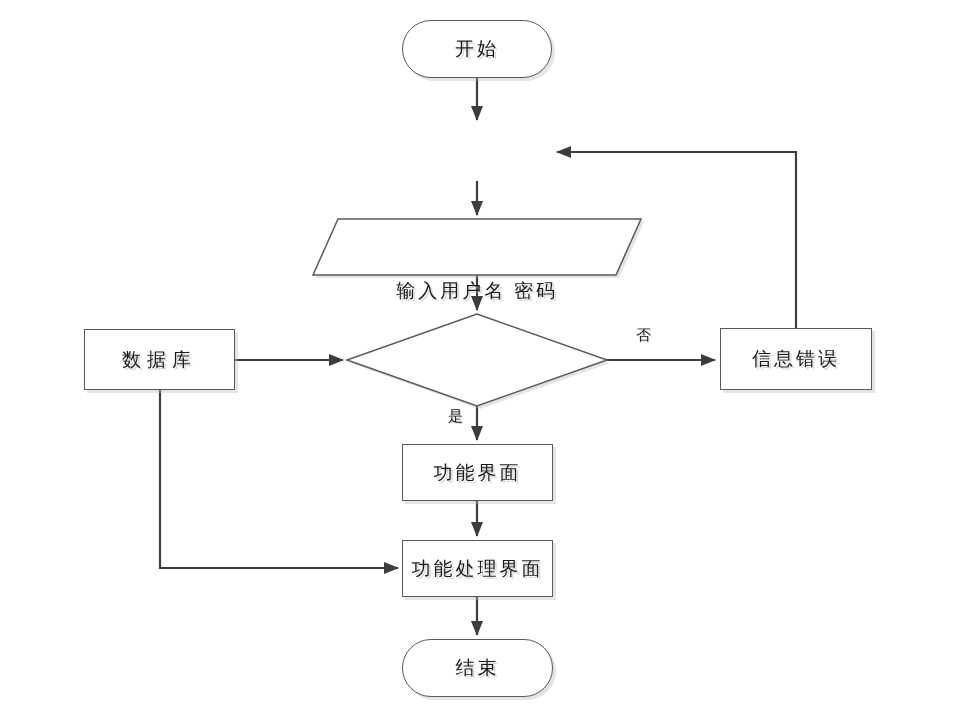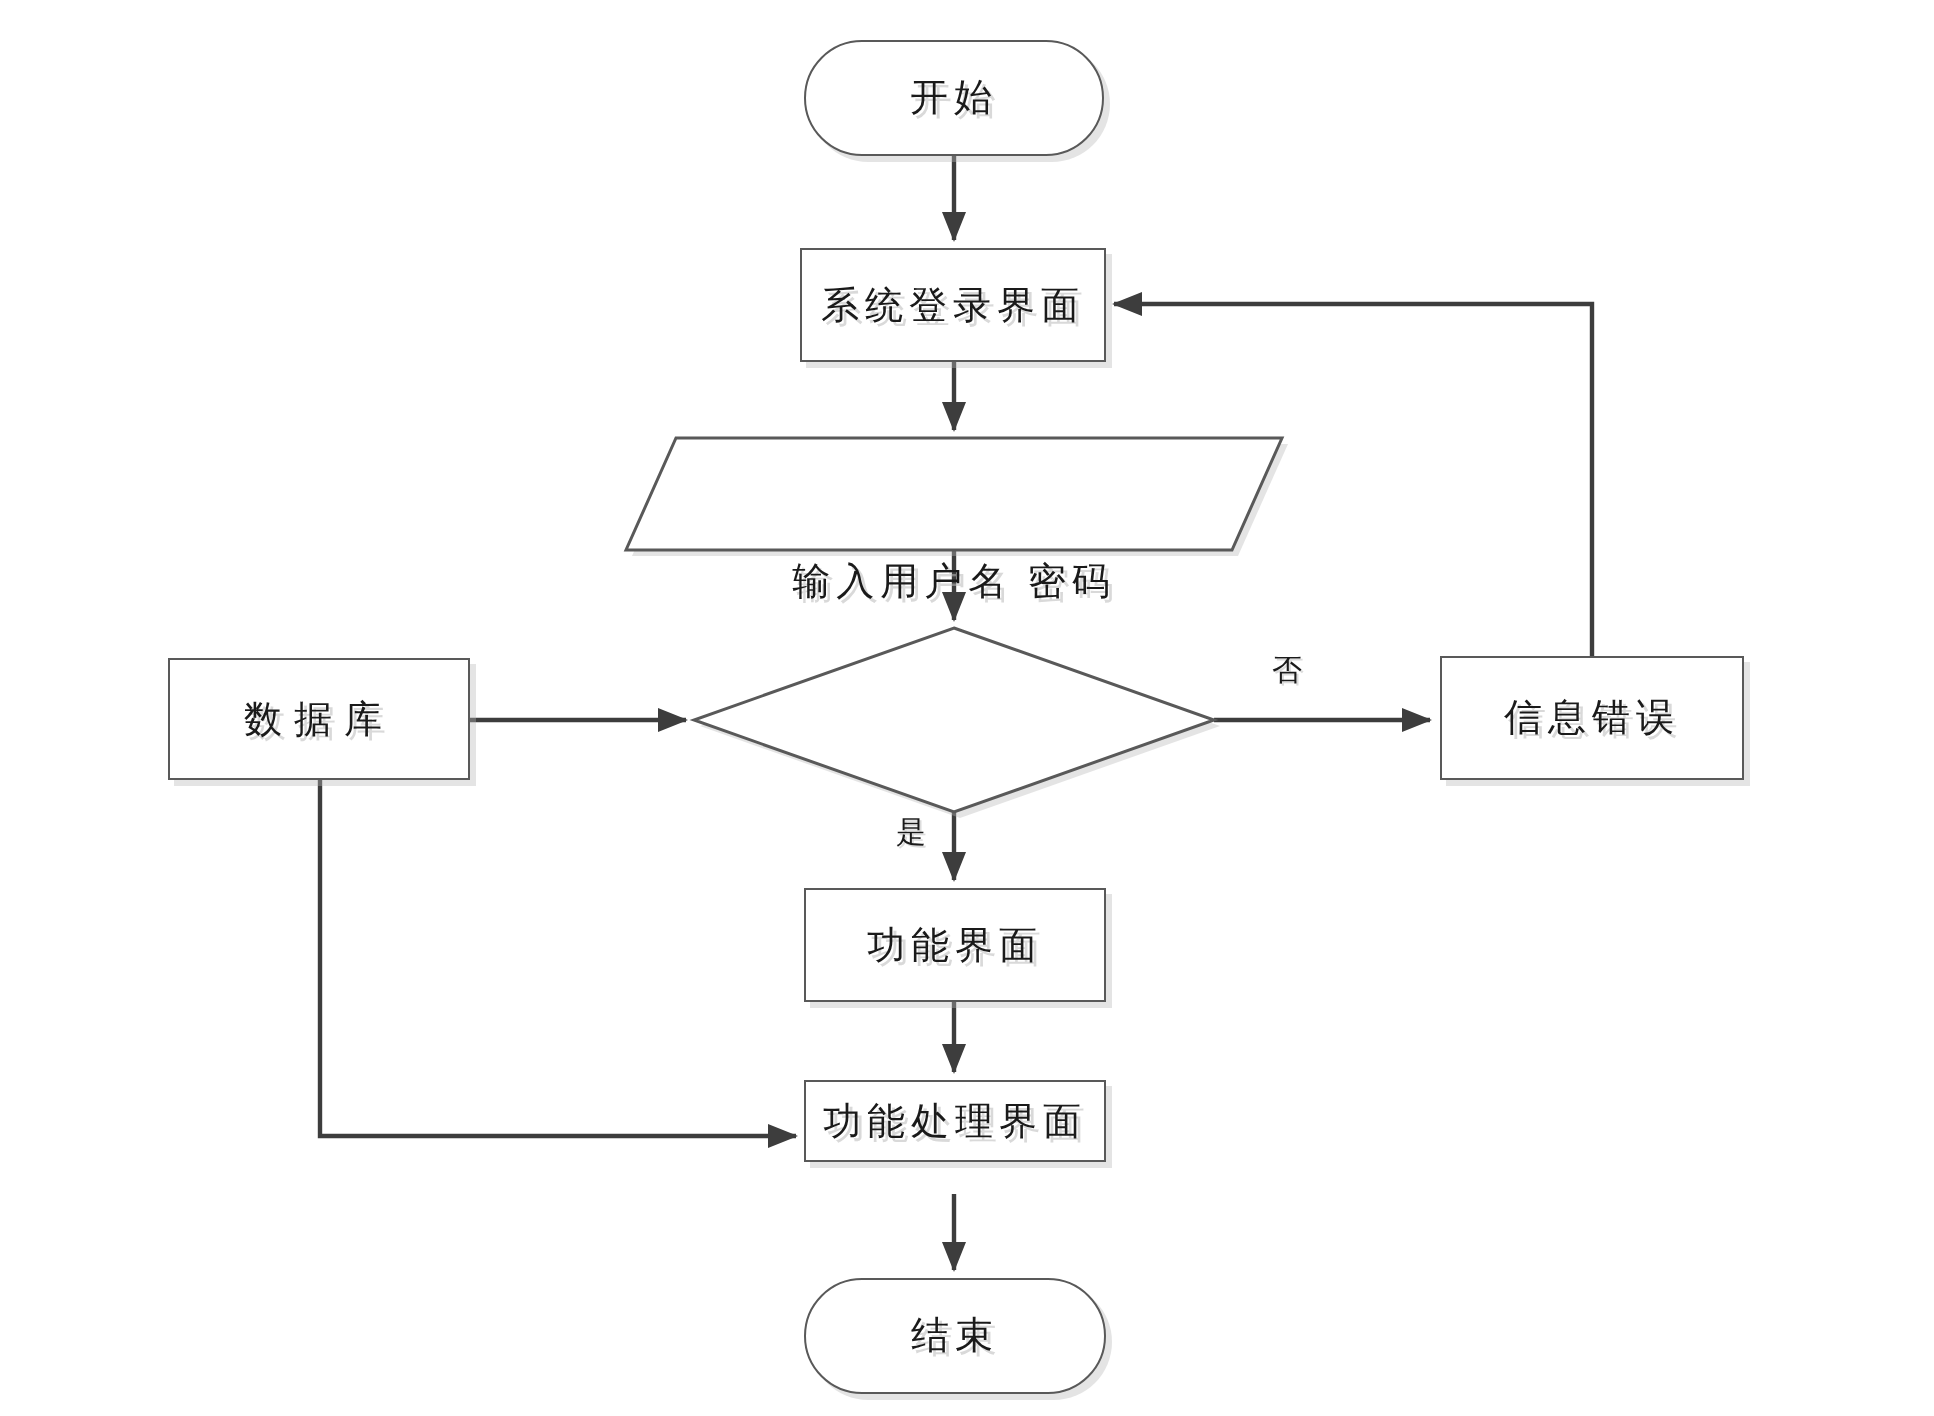--- a/index.html
+++ b/index.html
@@ -85,42 +85,39 @@
     <polygon points="338,219 641,219 616,275 313,275" fill="#ffffff" stroke="#595959" stroke-width="1.5"></polygon>
 
     <polygon points="480,317 610,363 480,409 350,363" fill="rgba(185,185,185,0.38)"></polygon>
     <polygon points="477,314 607,360 477,406 347,360" fill="#ffffff" stroke="#595959" stroke-width="1.5"></polygon>
   </svg>
 
   <div class="node terminator" style="left:402px; top:20px; width:150px; height:58px;">
     <span>开始</span>
   </div>
 
-  <div class="node" style="left:400px; top:124px; width:153px; height:57px;">
-    <span>系统登录界面</span>
-  </div>
 
   <div class="shape-label" style="left:313px; top:219px; width:328px; height:56px;">
     <span>输入用户名 密码</span>
   </div>
 
 
   <div class="node" style="left:84px; top:329px; width:151px; height:61px; letter-spacing:6px;">
     <span>数据库</span>
   </div>
 
   <div class="node" style="left:720px; top:328px; width:152px; height:62px;">
     <span>信息错误</span>
   </div>
 
   <div class="node" style="left:402px; top:444px; width:151px; height:57px;">
     <span>功能界面</span>
   </div>
 
-  <div class="node" style="left:402px; top:540px; width:151px; height:41px;font-family:Liberation Mono, monospace;">
+  <div class="node" style="left:402px; top:540px; width:151px; height:57px;font-family:Liberation Mono, monospace;">
     <span>功能处理界面</span>
   </div>
 
   <div class="node terminator" style="left:402px; top:639px; width:151px; height:58px;">
     <span>结束</span>
   </div>
 
   <div class="edge-label" style="left:448px; top:407px;">
     <span>是</span>
   </div>

